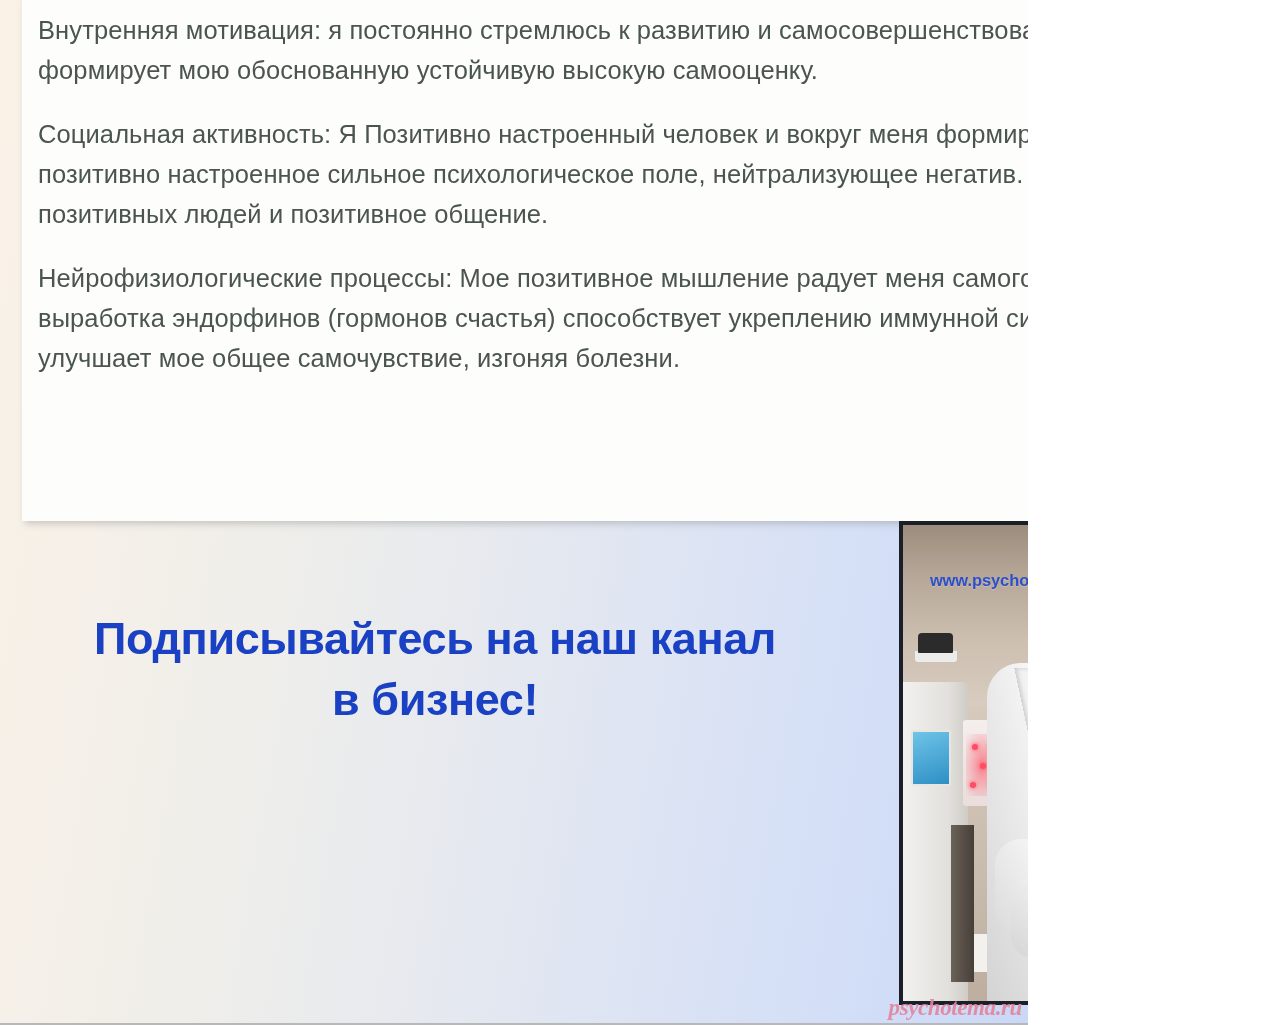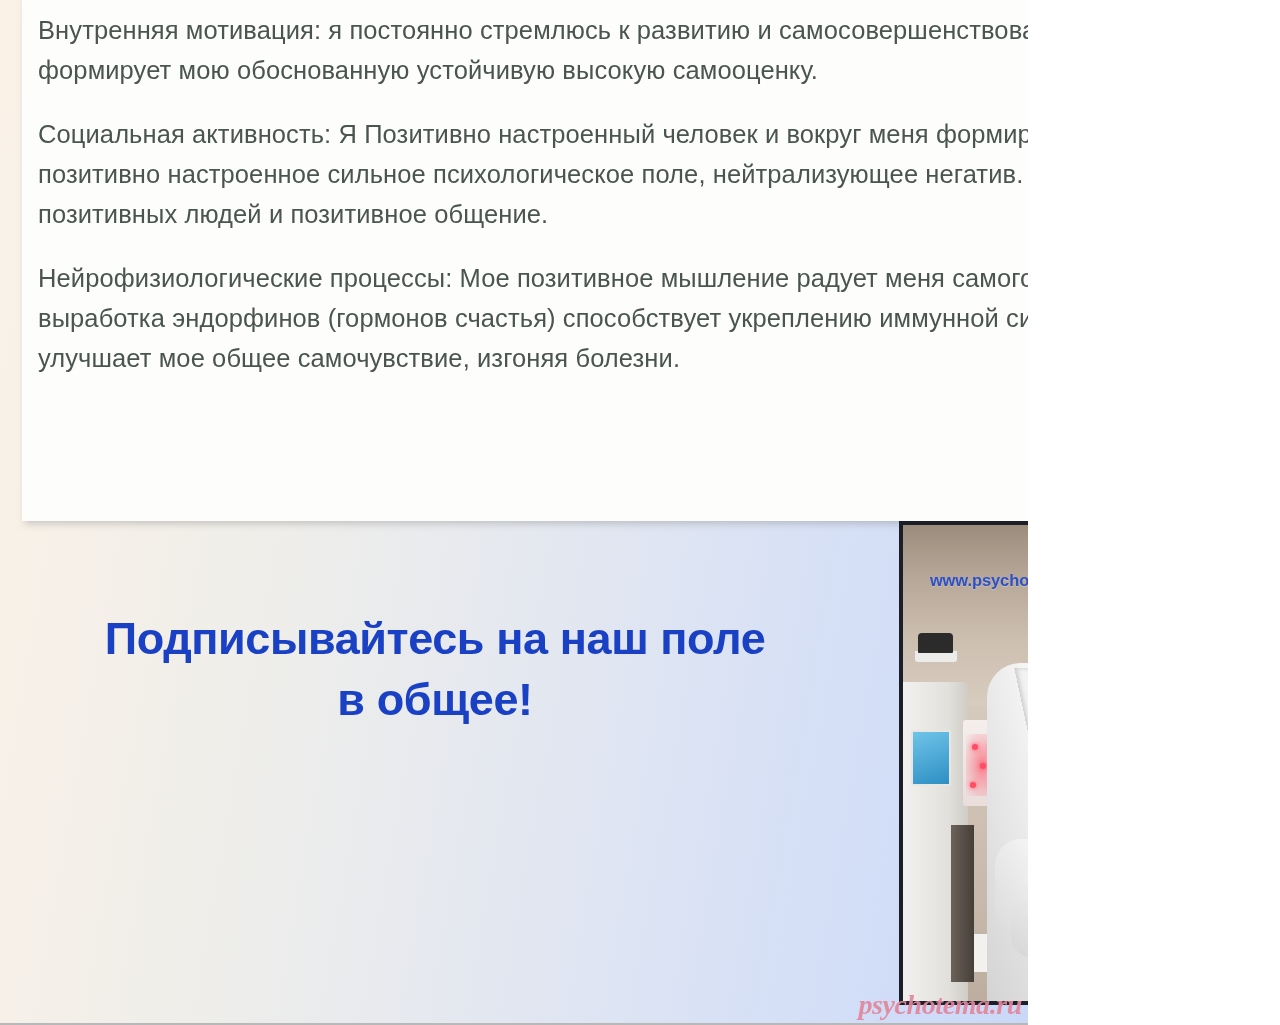--- a/index.html
+++ b/index.html
@@ -268,41 +268,41 @@
     color: #2d50c8; font-size: 16.5px; font-weight: 700;
     letter-spacing: -0.1px; text-shadow: 0 1px 1px rgba(255,255,255,0.25);
   }
   #photo-vk {
     position: absolute; left: 13%; bottom: 1.0%;
     color: #2246d0; font-size: 32px; font-weight: 400;
     letter-spacing: 0px;
   }
   #watermark {
     position: absolute; right: 6px; bottom: 2px;
-    color: #e2879c; font-size: 28px; font-style: italic; font-weight: 700;
+    color: #e2879c; font-size: 23px; font-style: italic; font-weight: 700;
     opacity: 0.92; letter-spacing: -0.4px;
     font-family: "Liberation Serif", serif;
   }
 </style>
 </head>
 <body>
 
 <div id="slide">
 
   <div id="text-card">
     <div id="text-card-inner">
       <p class="para">Внутренняя мотивация: я постоянно стремлюсь к развитию и самосовершенствованию, это формирует мою обоснованную устойчивую высокую  самооценку.</p>
       <p class="para">Социальная активность: Я Позитивно настроенный человек и вокруг меня формируется такое же позитивно настроенное сильное психологическое поле, нейтрализующее негатив. Я притягиваю  позитивных людей и позитивное общение.</p>
       <p class="para">Нейрофизиологические процессы: Мое позитивное мышление  радует меня самого – я знаю, что выработка эндорфинов (гормонов счастья) способствует укреплению иммунной системы и улучшает  мое общее самочувствие, изгоняя болезни.</p>
     </div>
   </div>
 
   <div id="headline">
-    <span class="hl-line l1">Подписывайтесь на наш поле</span>
-    <span class="hl-line">в общее!</span>
+    <span class="hl-line l1">Подписывайтесь на наш канал</span>
+    <span class="hl-line">в бизнес!</span>
   </div>
 
   <div id="photo-frame">
     <div class="wall-upper"></div>
     <div class="wall-lower"></div>
 
     <div class="shelf-under"></div>
     <div class="plant p1"></div>
     <div class="plant p2"></div>
     <div class="pot t1"></div>

